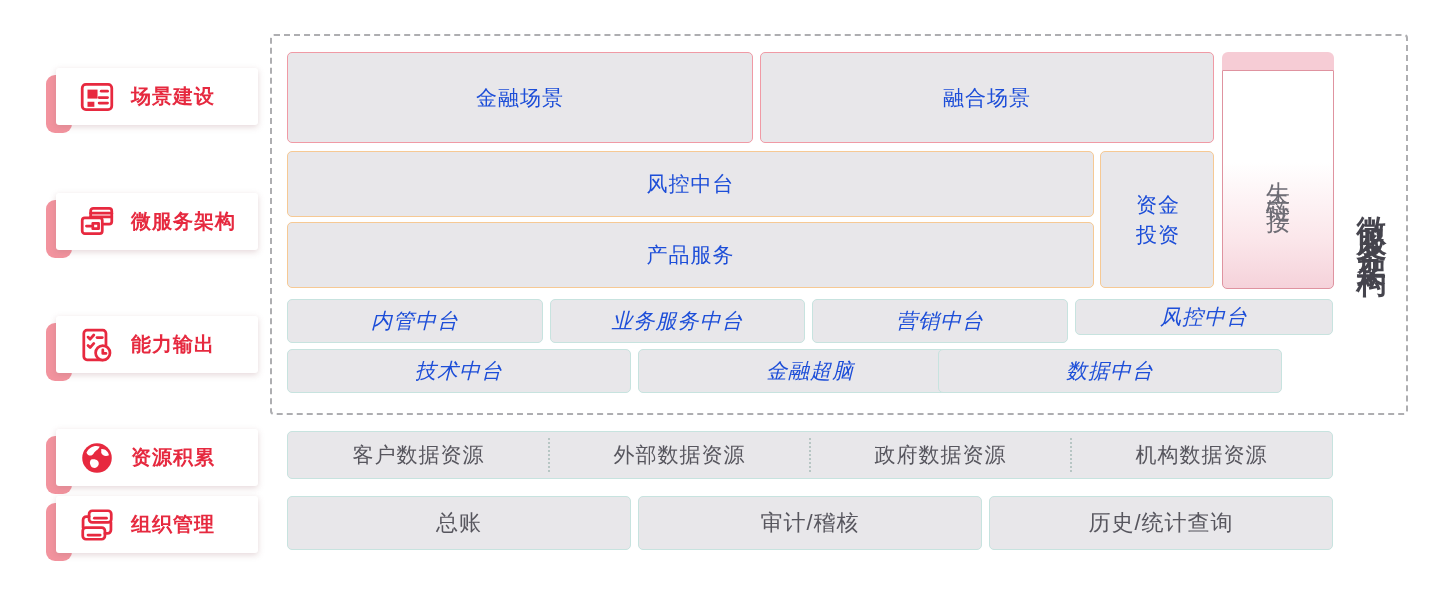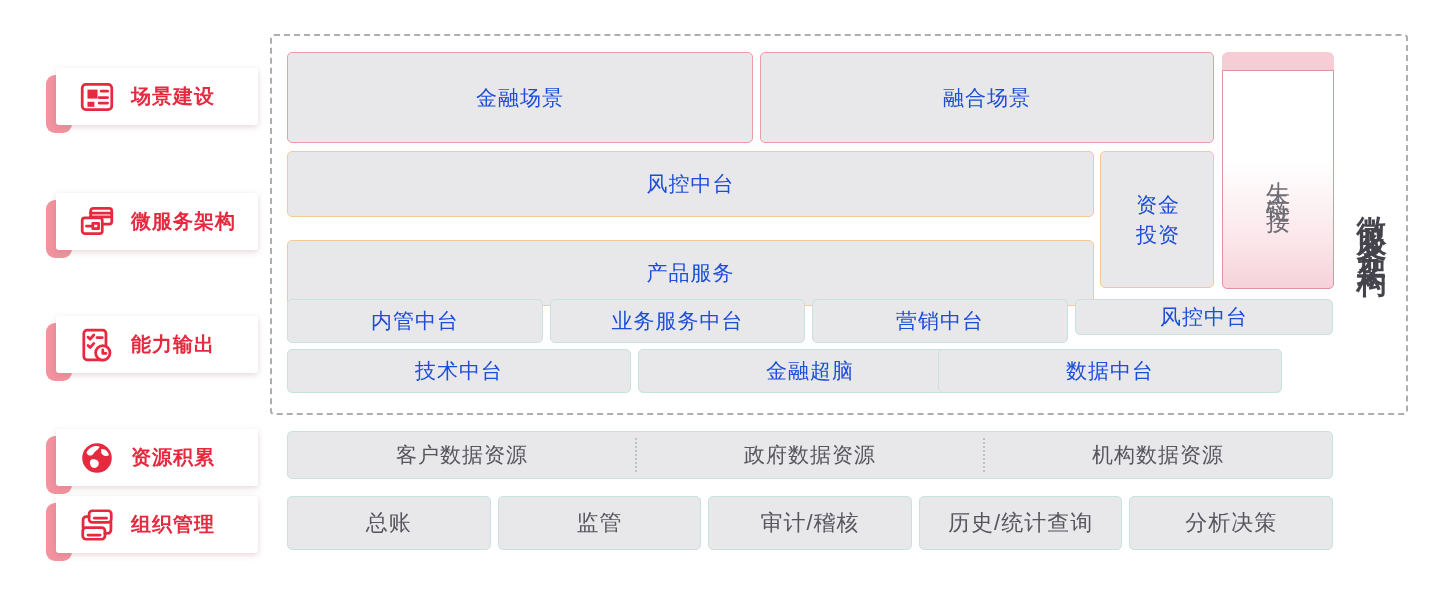--- a/index.html
+++ b/index.html
@@ -19,21 +19,21 @@
   
   .arch-panel{position:absolute;left:270px;top:34px;width:1138px;height:381px;
               border:2px dashed #aeaeb1;border-radius:4px;box-sizing:border-box;}
 
   
   .gbox{position:absolute;background:#e8e7ea;border-radius:5px;box-sizing:border-box;
         display:flex;align-items:center;justify-content:center;
         color:#1d4ed8;font-size:21px;letter-spacing:1px;}
   .b-pink  {border:1px solid #f09aa5;}
   .b-orange{border:1px solid #f6c994;}
-  .b-teal  {border:1px solid #c7e3df;}
+  .b-teal  {border:1px solid #c7e3df;font-style:italic;}
 
   
   .eco{position:absolute;left:1222px;top:52px;width:112px;height:237px;}
   .eco .strip{position:absolute;left:0;top:0;right:0;height:18px;background:#f6ccd5;
               border-radius:6px 6px 0 0;}
   .eco .body{position:absolute;left:0;top:18px;right:0;bottom:0;border:1px solid #df93a0;
              border-radius:0 0 5px 5px;box-sizing:border-box;
              background:linear-gradient(to bottom,#ffffff 0%,#ffffff 42%,#fbe6ea 78%,#f5d2da 100%);
              display:flex;align-items:center;justify-content:center;}
   .eco .vtext{writing-mode:vertical-rl;font-size:24px;color:#6e6d75;letter-spacing:9px;}
@@ -148,21 +148,21 @@
   <div class="gbox b-pink" style="left:287px;top:52px;width:466px;height:91px">
     <span>金融场景</span>
   </div>
   <div class="gbox b-pink" style="left:760px;top:52px;width:454px;height:91px">
     <span>融合场景</span>
   </div>
 
   <div class="gbox b-orange" style="left:287px;top:151px;width:807px;height:66px">
     <span>风控中台</span>
   </div>
-  <div class="gbox b-orange" style="left:287px;top:240px;width:807px;height:66px">
+  <div class="gbox b-orange" style="left:287px;top:222px;width:807px;height:66px">
     <span>产品服务</span>
   </div>
   <div class="gbox b-orange" style="left:1100px;top:151px;width:114px;height:137px">
     <span class="narrow-text">资金投资</span>
   </div>
 
   <div class="eco">
     <div class="strip"></div>
     <div class="body">
       <span class="vtext">生态链接</span>
@@ -194,38 +194,35 @@
   </div>
   <div class="gbox b-teal" style="left:938px;top:349px;width:344px;height:44px">
     <span>数据中台</span>
   </div>
 
   <div class="res-row">
     <div class="res-seg">
       <span>客户数据资源</span>
     </div>
     <div class="res-seg">
+      <span>外部数据资源</span>
+    </div>
+    <div class="res-seg">
       <span>政府数据资源</span>
     </div>
     <div class="res-seg">
       <span>机构数据资源</span>
     </div>
   </div>
 
   <div class="mgmt-row">
     <div class="mgmt-box">
       <span>总账</span>
     </div>
     <div class="mgmt-box">
-      <span>监管</span>
-    </div>
-    <div class="mgmt-box">
       <span>审计/稽核</span>
     </div>
     <div class="mgmt-box">
       <span>历史/统计查询</span>
     </div>
-    <div class="mgmt-box">
-      <span>分析决策</span>
-    </div>
   </div>
 
 </div>
 
 </body></html>

